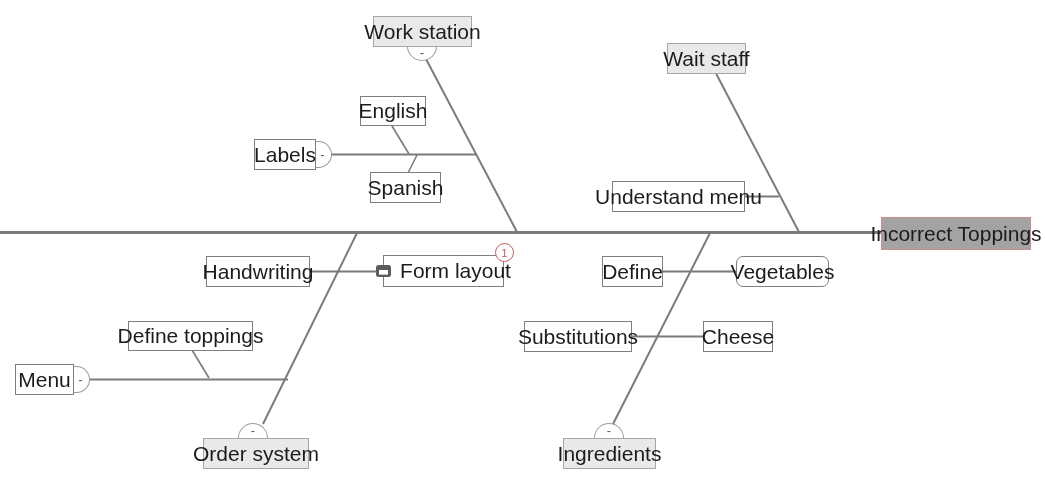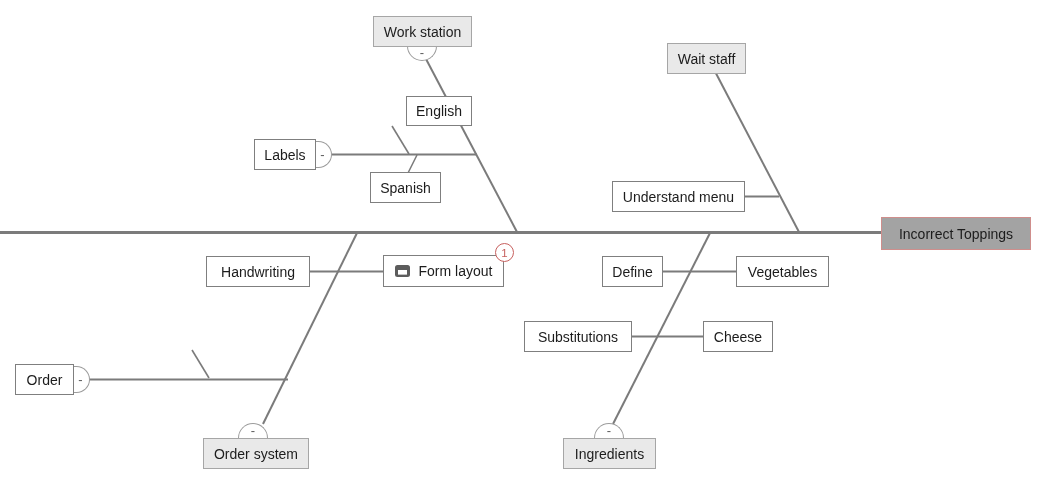--- a/index.html
+++ b/index.html
@@ -13,21 +13,21 @@
   #wires { position: absolute; left: 0; top: 0; }
 
   .node {
     position: absolute;
     box-sizing: border-box;
     background: #ffffff;
     border: 1.5px solid #7f7f7f;
     display: flex;
     align-items: center;
     justify-content: center;
-    font-size: 14px;
+    font-size: 21px;
     color: #1c1c1c;
     white-space: nowrap;
     z-index: 2;
   }
   .node.category {
     background: #e9e9e9;
     border-color: #a6a6a6;
   }
   .node.effect {
     background: #a3a3a3;
@@ -141,21 +141,21 @@
     <span>Order system</span>
   </div>
   <div class="node category" style="left:563px; top:438px; width:93px; height:31px;">
     <span>Ingredients</span>
   </div>
 
   <div class="node effect" style="left:881px; top:217px; width:150px; height:33px;">
     <span>Incorrect Toppings</span>
   </div>
 
-  <div class="node" style="left:360px; top:96px; width:66px; height:30px;margin-left:46px;">
+  <div class="node" style="left:360px; top:96px; width:66px; height:30px;">
     <span>English</span>
   </div>
   <div class="node" style="left:254px; top:139px; width:62px; height:31px;">
     <span>Labels</span>
   </div>
   <div class="node" style="left:370px; top:172px; width:71px; height:31px;">
     <span>Spanish</span>
   </div>
   <div class="node" style="left:612px; top:181px; width:133px; height:31px;">
     <span>Understand menu</span>
@@ -169,26 +169,29 @@
         <span class="paper-edge"></span>
       </span>
     <span>Form layout</span>
   </div>
   <div class="badge" style="left:495px; top:243px;">
     <span>1</span>
   </div>
   <div class="node" style="left:602px; top:256px; width:61px; height:31px;">
     <span>Define</span>
   </div>
-  <div class="node" style="left:736px; top:256px; width:93px; height:31px;">
+  <div class="node" style="left:736px; top:256px; width:93px; height:31px;border-radius:7px;">
     <span>Vegetables</span>
+  </div>
+  <div class="node" style="left:128px; top:321px; width:125px; height:30px;">
+    <span>Define toppings</span>
   </div>
   <div class="node" style="left:524px; top:321px; width:108px; height:31px;">
     <span>Substitutions</span>
   </div>
   <div class="node" style="left:703px; top:321px; width:70px; height:31px;text-align:right;">
     <span>Cheese</span>
   </div>
   <div class="node" style="left:15px; top:364px; width:59px; height:31px;">
-    <span>Order</span>
+    <span>Menu</span>
   </div>
 
 </div>
 
 </body></html>

